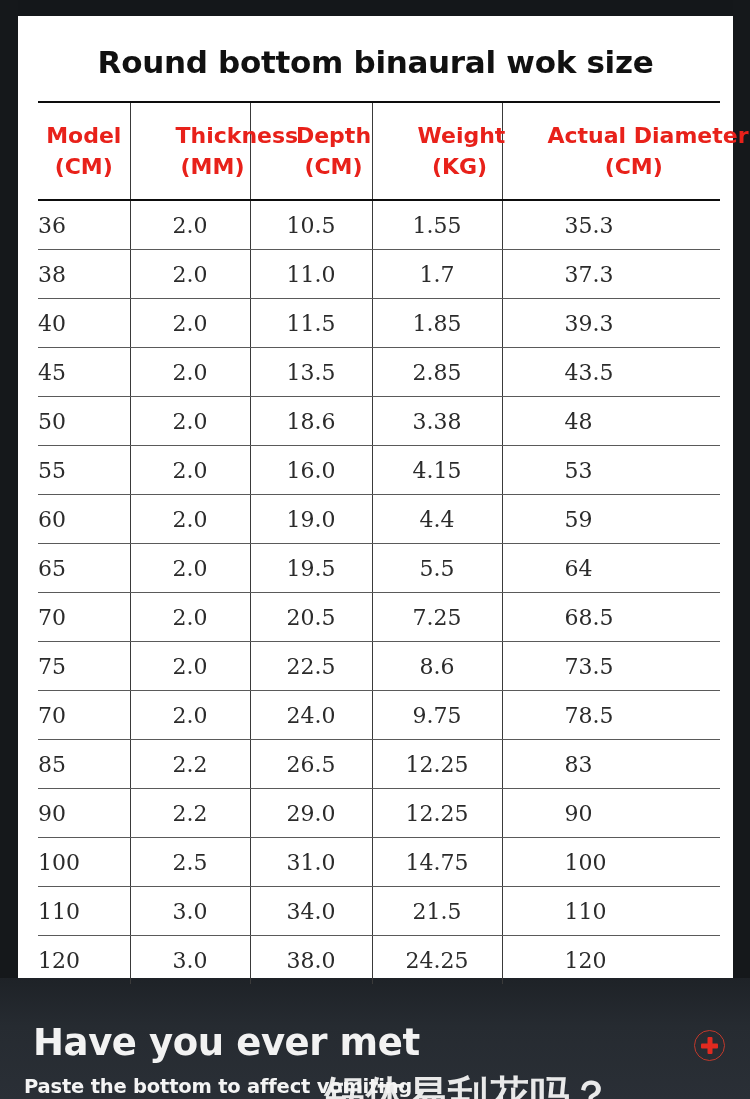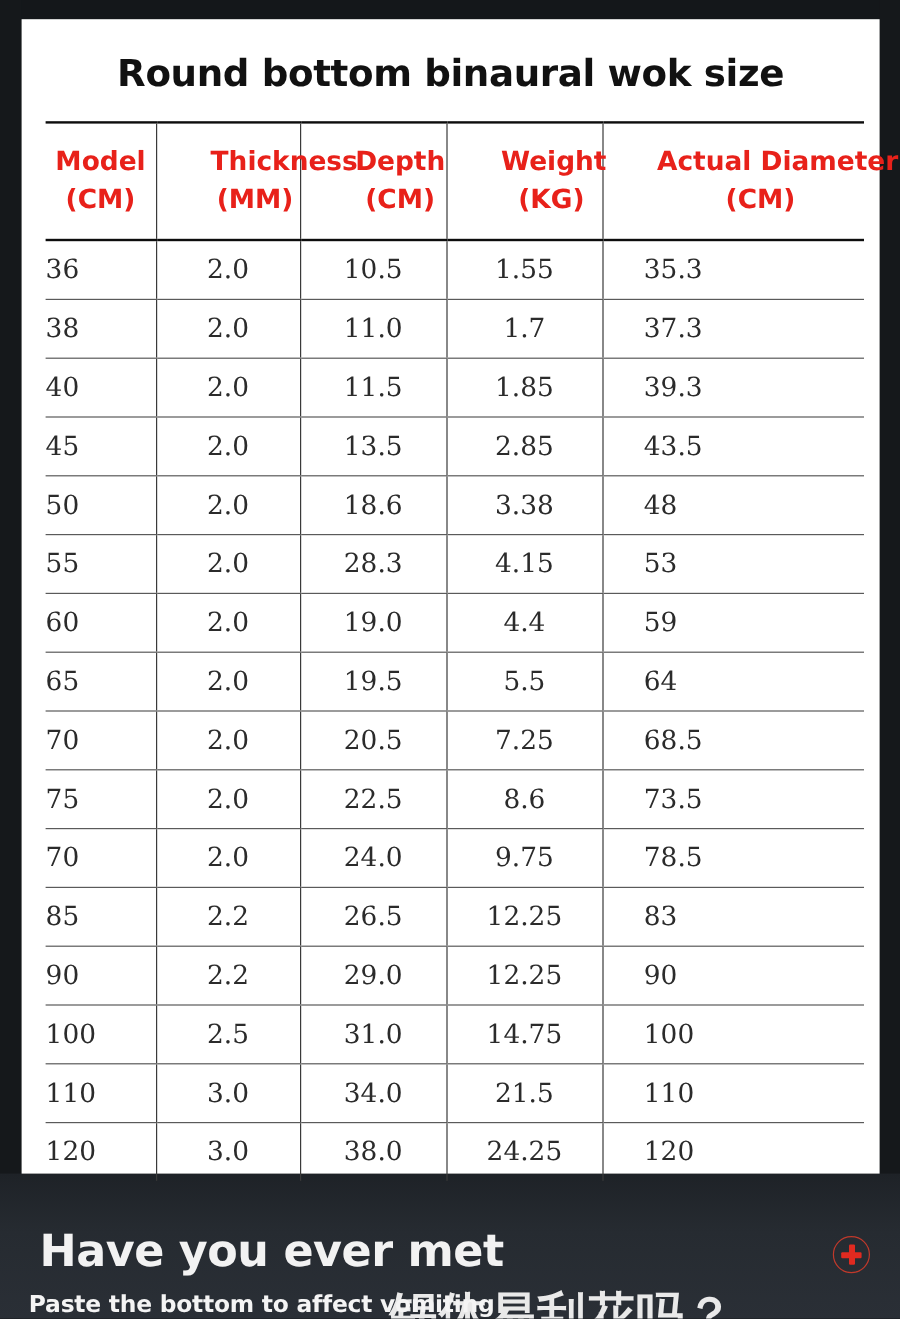--- a/index.html
+++ b/index.html
@@ -112,21 +112,21 @@
     font-family: "DejaVu Serif", serif;
     font-size: 22px;
     color: #2b2b2b;
     border-bottom: 1.2px solid #5a5a5a;
   }
   .size-table tbody tr:last-child td { border-bottom: none; }
   .size-table tbody td.divider { border-left: 1.5px solid #3a3a3a; }
 
   
   .size-table tbody td.col-model  { text-align: left;  padding-right: 12px; }
-  .size-table tbody td.col-diam   { text-align: left;   padding-left: 34px; }
+  .size-table tbody td.col-diam   { text-align: left;   padding-left: 62px; }
 
   
   .promo {
     position: absolute;
     left: 0;
     top: 978px;
     width: 750px;
     height: 121px;
   }
   .promo-cn {
@@ -269,21 +269,21 @@
           <tr>
             <td class="col-model">50</td>
             <td class="col-thick divider">2.0</td>
             <td class="col-depth divider">18.6</td>
             <td class="col-weight divider">3.38</td>
             <td class="col-diam divider">48</td>
           </tr>
           <tr>
             <td class="col-model">55</td>
             <td class="col-thick divider">2.0</td>
-            <td class="col-depth divider">28.3</td>
+            <td class="col-depth divider">16.0</td>
             <td class="col-weight divider">4.15</td>
             <td class="col-diam divider">53</td>
           </tr>
           <tr>
             <td class="col-model">60</td>
             <td class="col-thick divider">2.0</td>
             <td class="col-depth divider">19.0</td>
             <td class="col-weight divider">4.4</td>
             <td class="col-diam divider">59</td>
           </tr>

